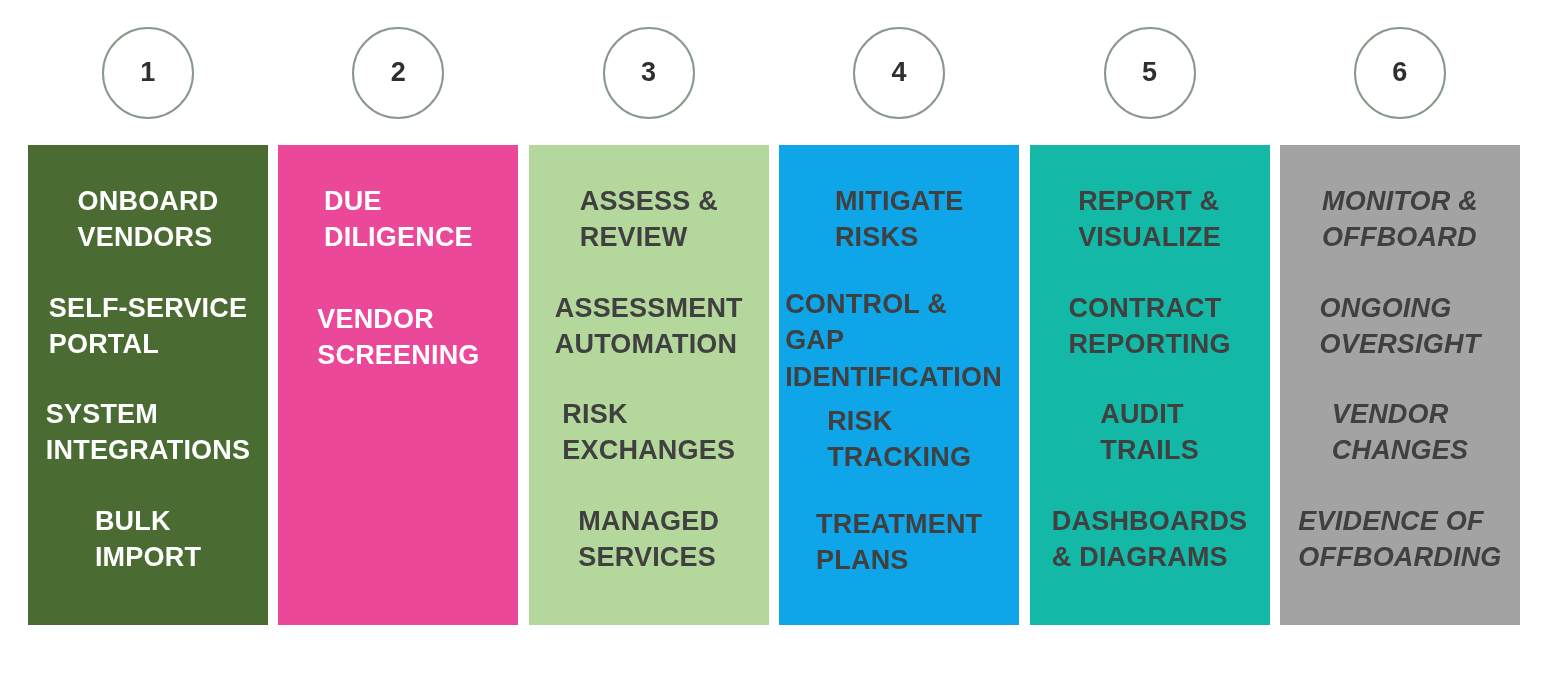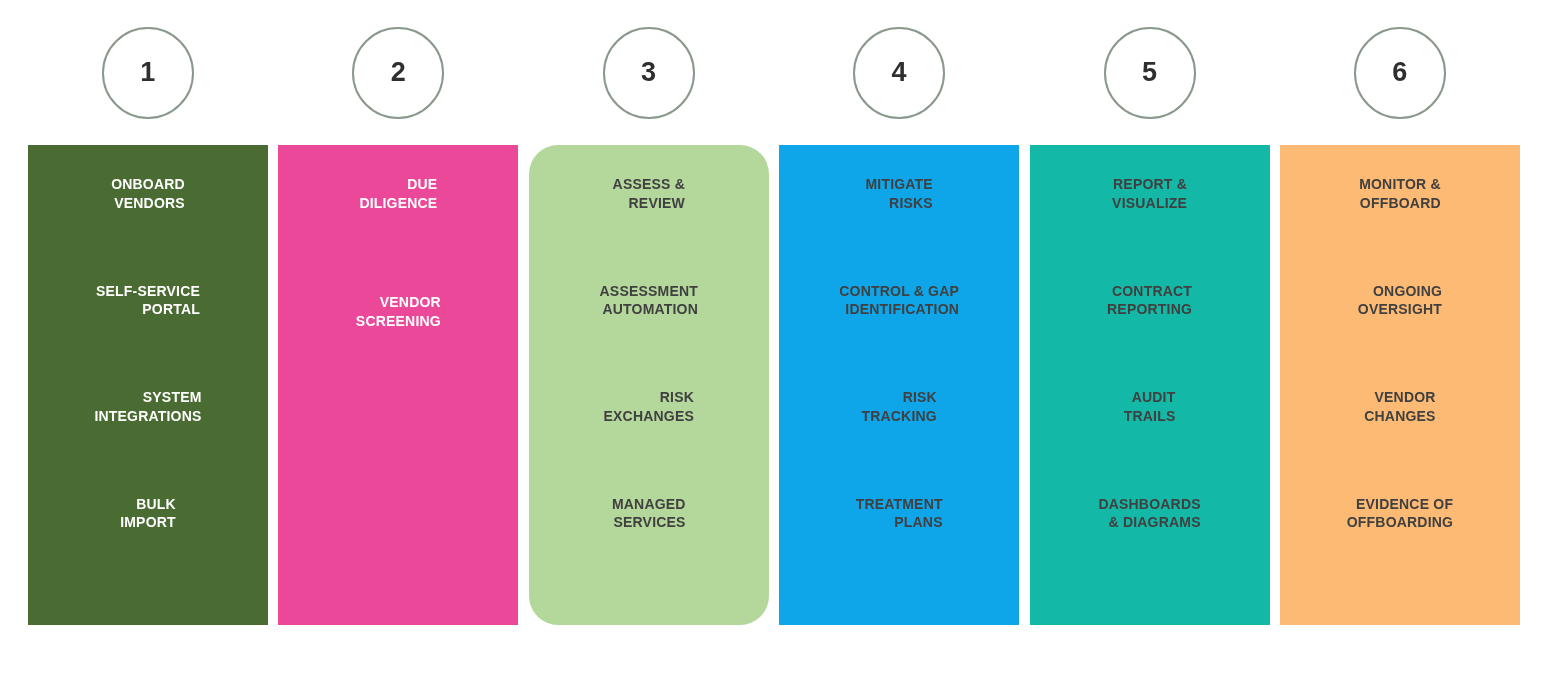--- a/index.html
+++ b/index.html
@@ -79,35 +79,36 @@
   .cell {
     height: 118px;
     width: 100%;
     display: flex;
     align-items: flex-start;
     justify-content: center;
     text-align: center;
   }
 
   .cell-text {
-    font-size: 14px;
+    font-size: 27px;
     font-weight: bold;
     line-height: 1.34;
     letter-spacing: 0.2px;
-    text-align: right;
+    text-align: left;
     white-space: pre-line;
+    margin-top: 8px;
   }
 
   
   .tone-dark      { background: #4a6b31; }
   .tone-mid       { background: #ec4899; }
-  .tone-light1    { background: #b4d79c; border-radius: 29px; }
+  .tone-light1    { background: #b4d79c; }
   .tone-light2    { background: #0ea5e9; }
   .tone-light3    { background: #14b8a6; }
-  .tone-lightest  { background: #fdba74; }
+  .tone-lightest  { background: #a3a3a3; font-style: italic; }
 
   .text-on-dark  { color: #ffffff; }
   .text-on-light { color: #404040; }
 </style>
 </head>
 <body>
 
 <div id="diagram">
   <div class="columns">
 

